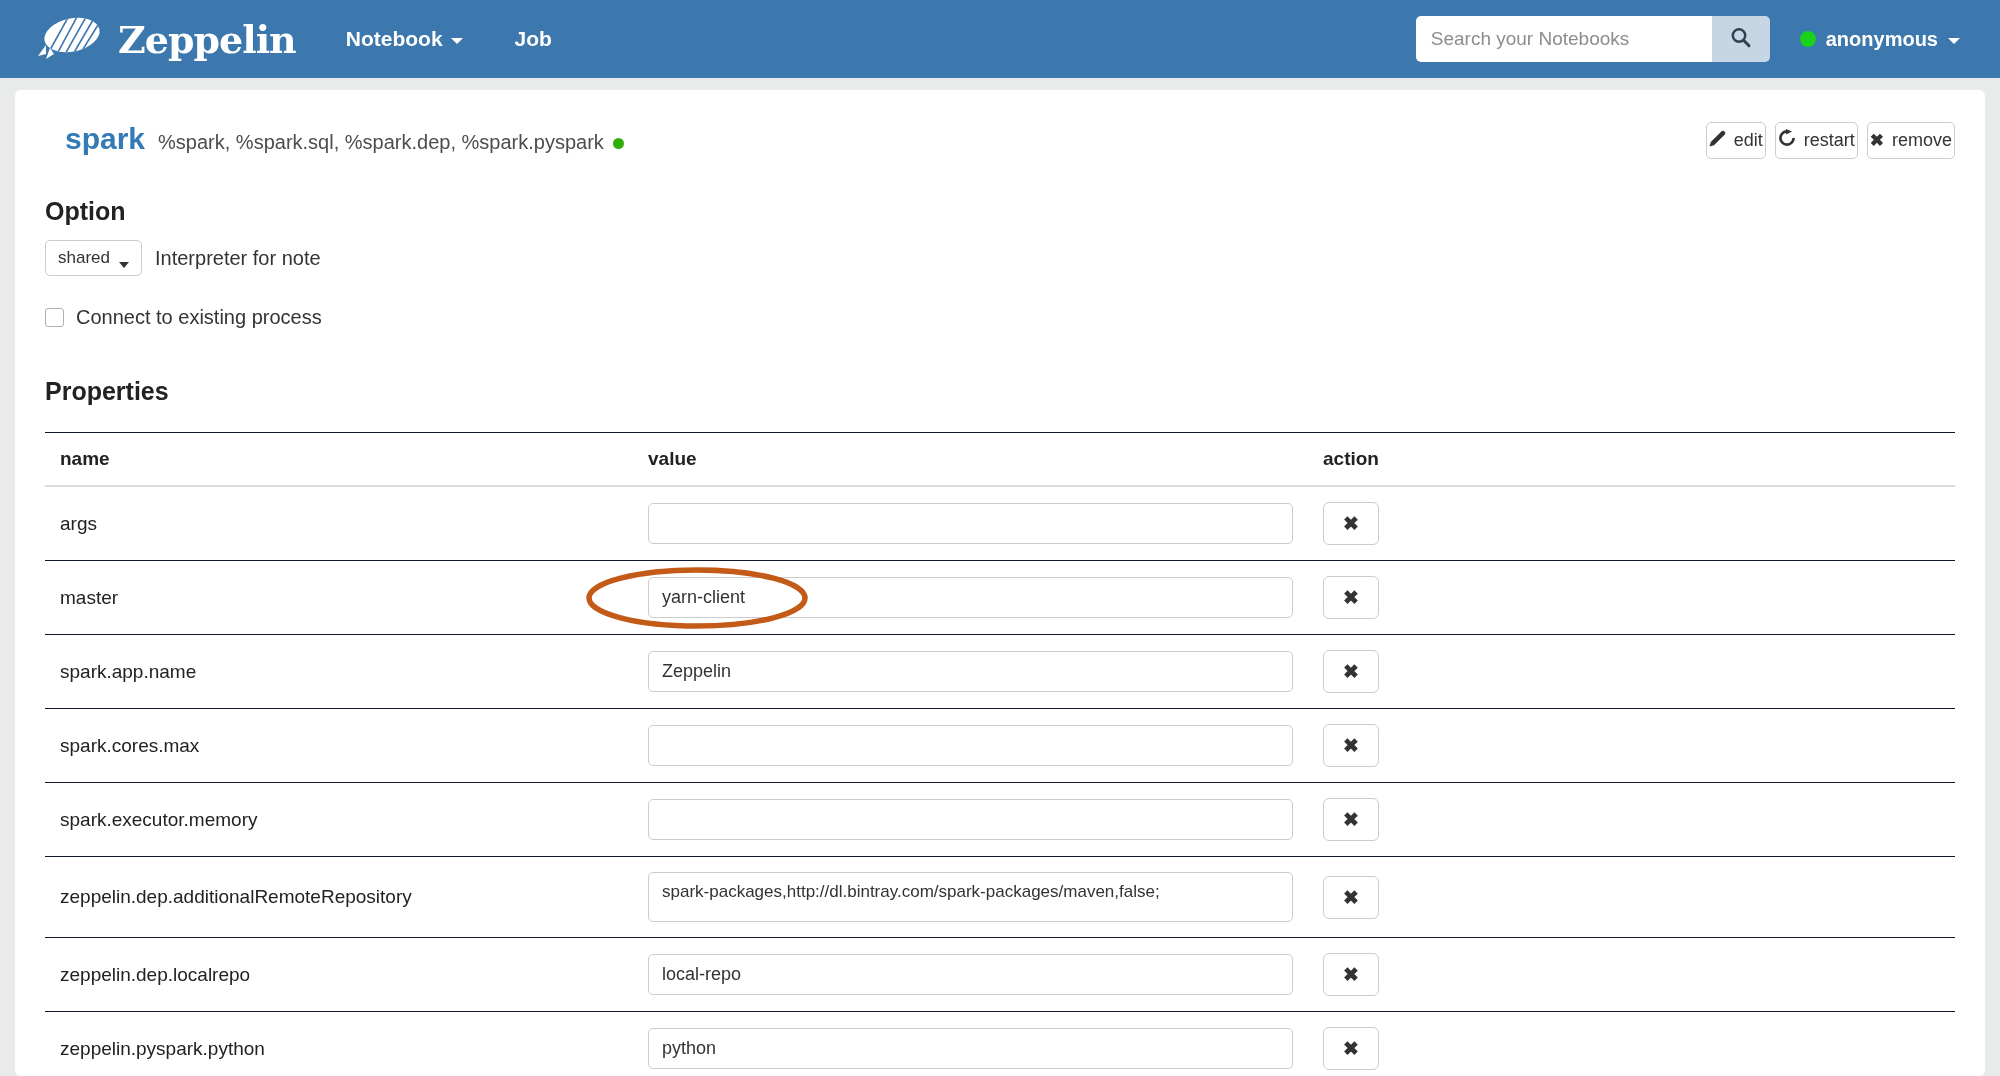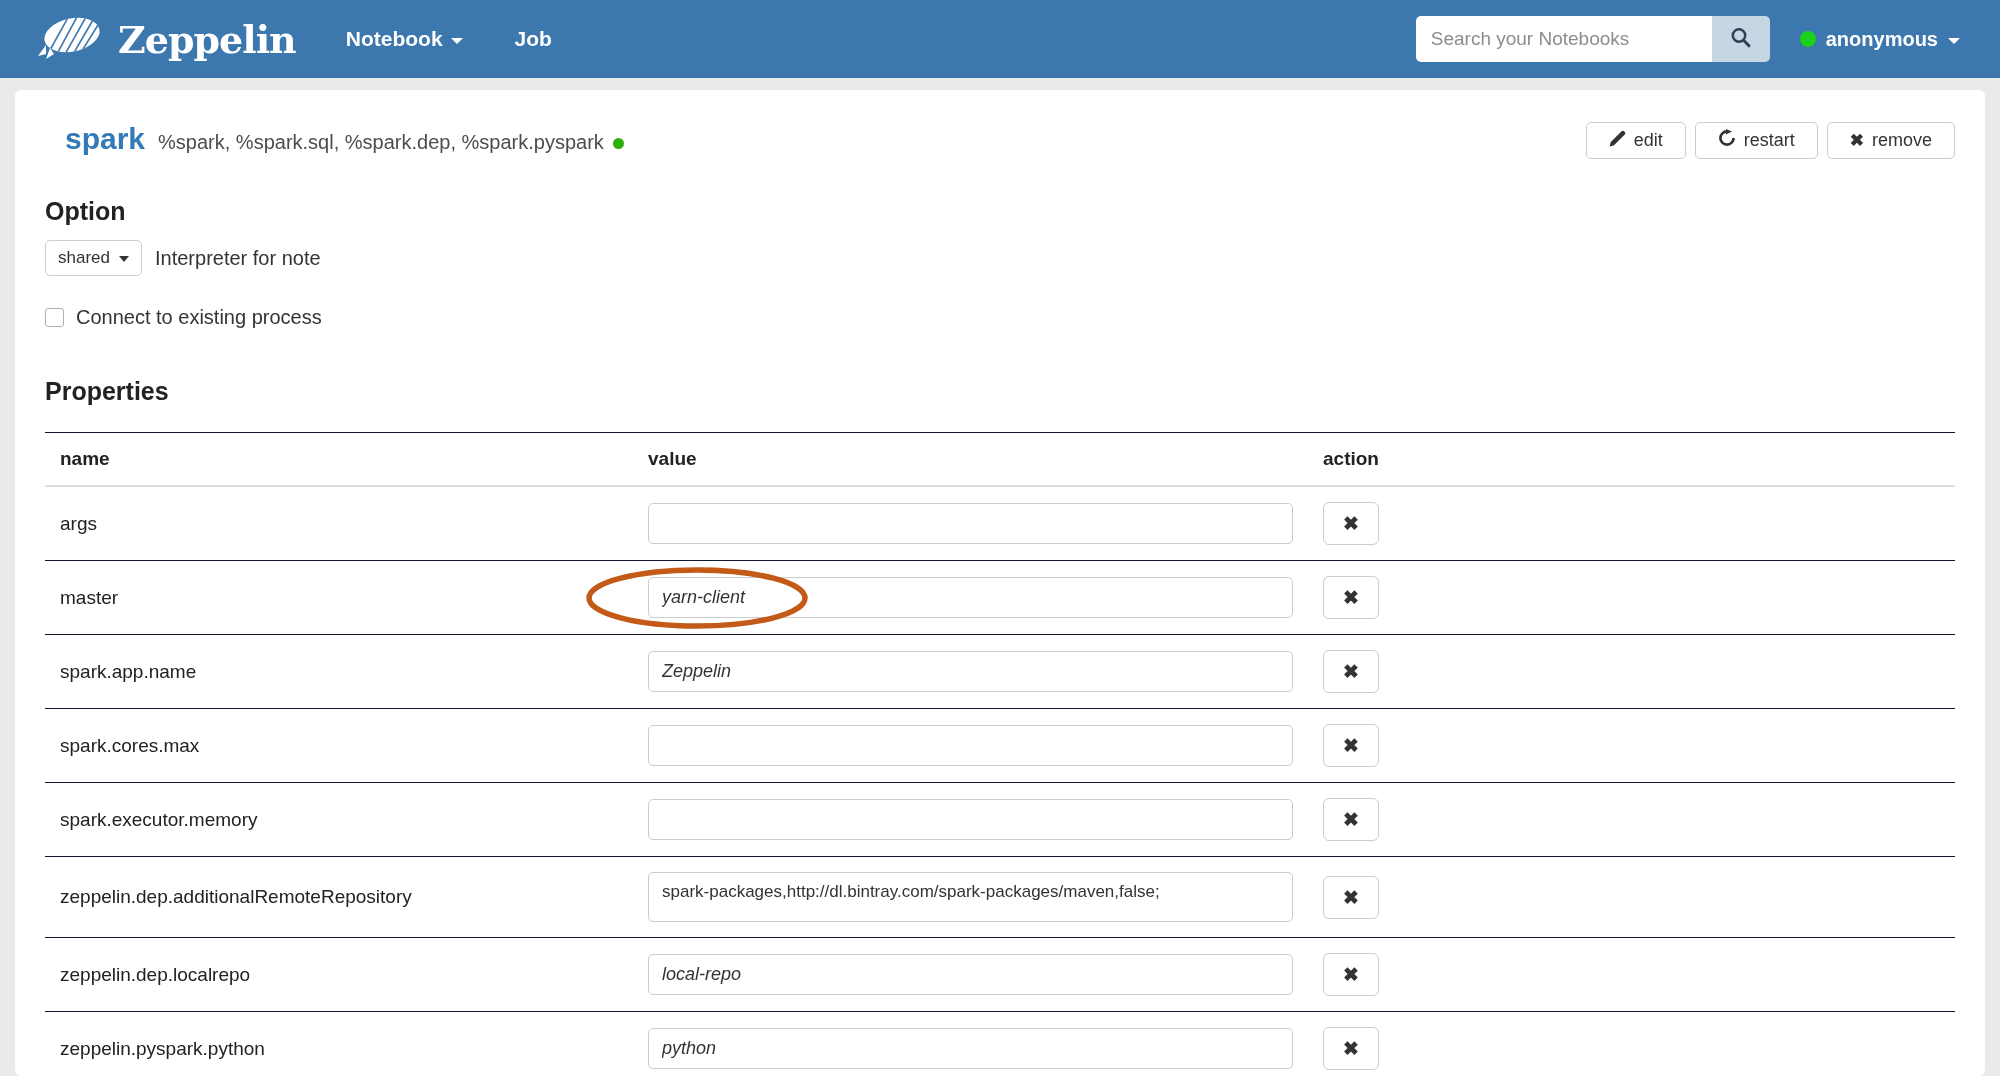--- a/index.html
+++ b/index.html
@@ -24,41 +24,41 @@
 
   
   .panel { margin:12px 15px 0; background:#fff; border-radius:6px; height:986px; overflow:hidden; padding:32px 30px 0; }
 
   .interp-header { display:flex; justify-content:space-between; align-items:flex-start; }
   .interp-title-wrap { display:flex; align-items:baseline;margin-left:20px; }
   .interp-name { color:#337ab7; font-size:30px; font-weight:bold; }
   .interp-bindings { color:#4d4d4d; font-size:20px; margin-left:13px; }
   .status-dot-sm { width:11px; height:11px; border-radius:50%; background:#2fae08; display:inline-block; margin-left:9px; }
   .btn-group { display:flex; gap:9px; }
-  .btn { display:inline-flex; align-items:center; gap:8px; height:37px; padding:0 22px; background:#fff; border:1px solid #ccc; border-radius:5px; font-size:18px; color:#333; font-family:inherit; cursor:pointer; }
+  .btn { display:inline-flex; align-items:center; gap:8px; height:37px; padding:0 2px; background:#fff; border:1px solid #ccc; border-radius:5px; font-size:18px; color:#333; font-family:inherit; cursor:pointer; }
   .btn .x-glyph { font-weight:bold; font-size:17px; }
 
   .section-heading { font-size:25px; font-weight:bold; color:#222; }
   .option-heading { margin-top:38px; }
   .option-row { margin-top:14px; display:flex; align-items:center; gap:13px; }
-  .select-btn { display:inline-flex; align-items:center; gap:9px; border:1px solid #ccc; border-radius:5px; background:#fff; padding:7px 12px; font-size:17px; color:#333; font-family:inherit; cursor:pointer; }
+  .select-btn { display:inline-flex; align-items:flex-end; gap:9px; border:1px solid #ccc; border-radius:5px; background:#fff; padding:7px 12px; font-size:17px; color:#333; font-family:inherit; cursor:pointer; }
   .caret-down-dark { width:0; height:0; border-left:5.5px solid transparent; border-right:5.5px solid transparent; border-top:6px solid #333; display:inline-block; margin-top:2px; }
   .option-label { font-size:20px; }
   .checkbox-row { margin-top:30px; display:flex; align-items:center; gap:12px; }
   .checkbox { width:19px; height:19px; border:1px solid #b0b0b0; border-radius:3px; background:#fff; cursor:pointer; }
   .checkbox-label { font-size:20px; }
   .props-heading { margin-top:48px; }
 
   
   table.props { margin-top:26px; width:100%; border-collapse:collapse; border-bottom:1px solid #ddd; }
   .props th, .props td { text-align:left; padding:15px; border-top:1px solid #0f172a; vertical-align:middle; font-size:19px; color:#222; }
   .props thead th { font-weight:bold; border-bottom:2px solid #ddd; }
   .col-name { width:588px; }
   .col-value { width:670px; }
-  .prop-input { width:645px; height:41px; border:1px solid #ccc; border-radius:5px; padding:12px 13px; font-size:18px; color:#333; font-family:inherit; outline:none;font-style:italic; }
+  .prop-input { width:645px; height:41px; border:1px solid #ccc; border-radius:5px; padding:12px 13px; font-size:18px; color:#333; font-family:inherit; outline:none; }
   .prop-textarea { width:645px; height:50px; border:1px solid #ccc; border-radius:5px; padding:8px 13px; font-size:17px; color:#333; font-family:inherit; outline:none; resize:none; line-height:1.35; display:block; }
   .remove-btn { width:56px; height:43px; background:#fff; border:1px solid #ccc; border-radius:6px; font-size:19px; font-weight:bold; color:#333; display:flex; align-items:center; justify-content:center; cursor:pointer; font-family:inherit; }
 
   .annot-wrap { position:relative; display:inline-block; }
   .annot-svg { position:absolute; left:-64px; top:50%; transform:translateY(-50%); pointer-events:none; }
 </style>
 </head>
 <body>
 
 <div class="navbar">

